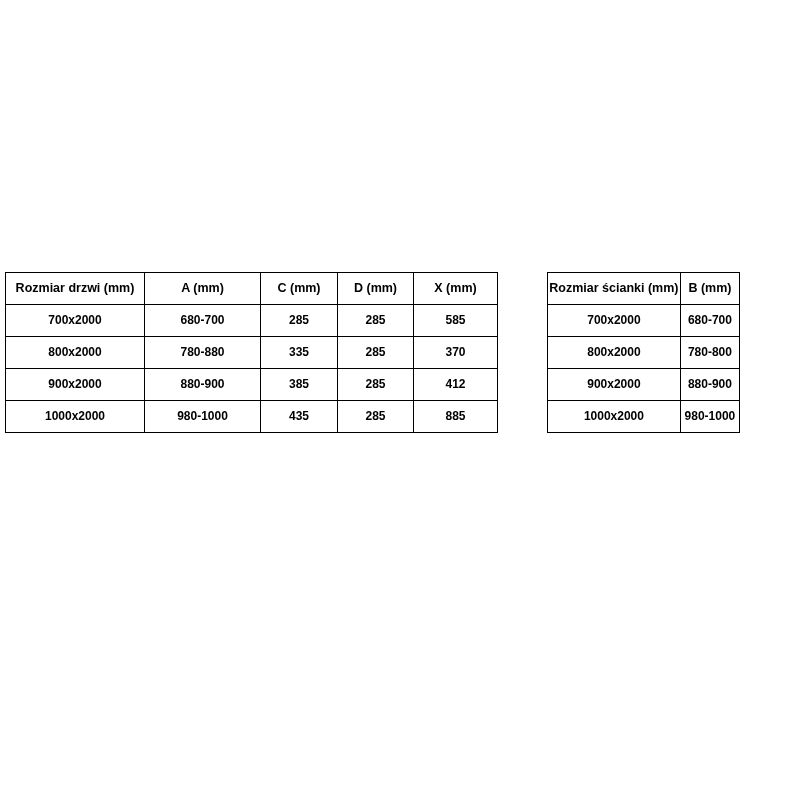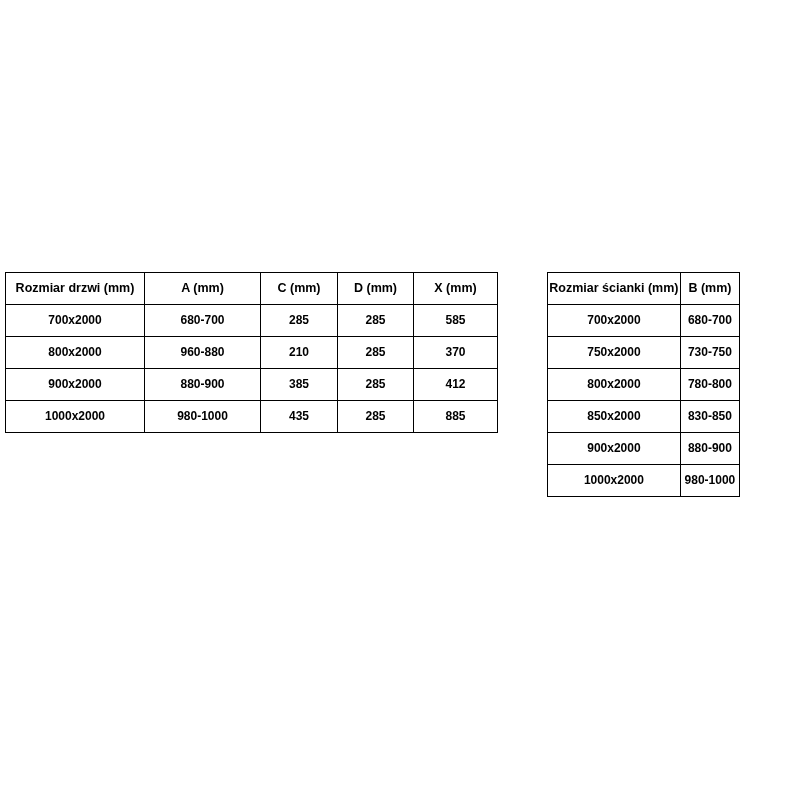--- a/index.html
+++ b/index.html
@@ -89,22 +89,22 @@
       <tbody>
         <tr>
           <td>700x2000</td>
           <td>680-700</td>
           <td>285</td>
           <td>285</td>
           <td>585</td>
         </tr>
         <tr>
           <td>800x2000</td>
-          <td>960-880</td>
-          <td>210</td>
+          <td>780-880</td>
+          <td>335</td>
           <td>285</td>
           <td>370</td>
         </tr>
         <tr>
           <td>900x2000</td>
           <td>880-900</td>
           <td>385</td>
           <td>285</td>
           <td>412</td>
         </tr>
@@ -130,30 +130,22 @@
           <th>Rozmiar ścianki (mm)</th>
           <th>B (mm)</th>
         </tr>
       </thead>
       <tbody>
         <tr>
           <td>700x2000</td>
           <td>680-700</td>
         </tr>
         <tr>
-          <td>750x2000</td>
-          <td>730-750</td>
-        </tr>
-        <tr>
           <td>800x2000</td>
           <td>780-800</td>
-        </tr>
-        <tr>
-          <td>850x2000</td>
-          <td>830-850</td>
         </tr>
         <tr>
           <td>900x2000</td>
           <td>880-900</td>
         </tr>
         <tr>
           <td>1000x2000</td>
           <td>980-1000</td>
         </tr>
       </tbody>

